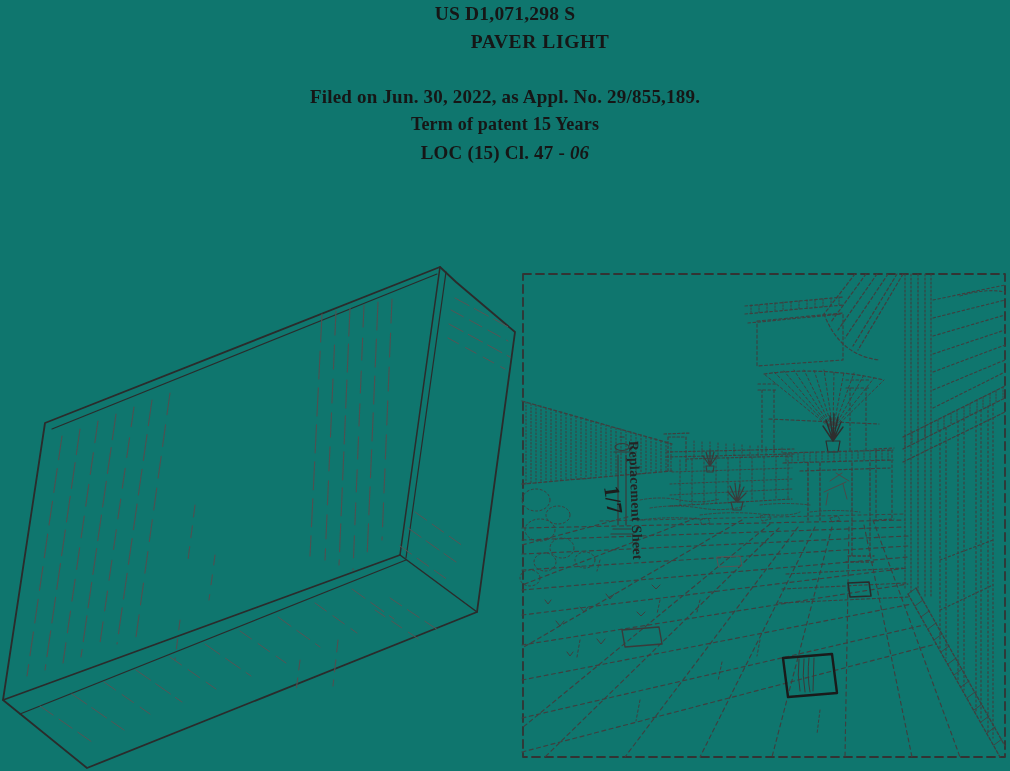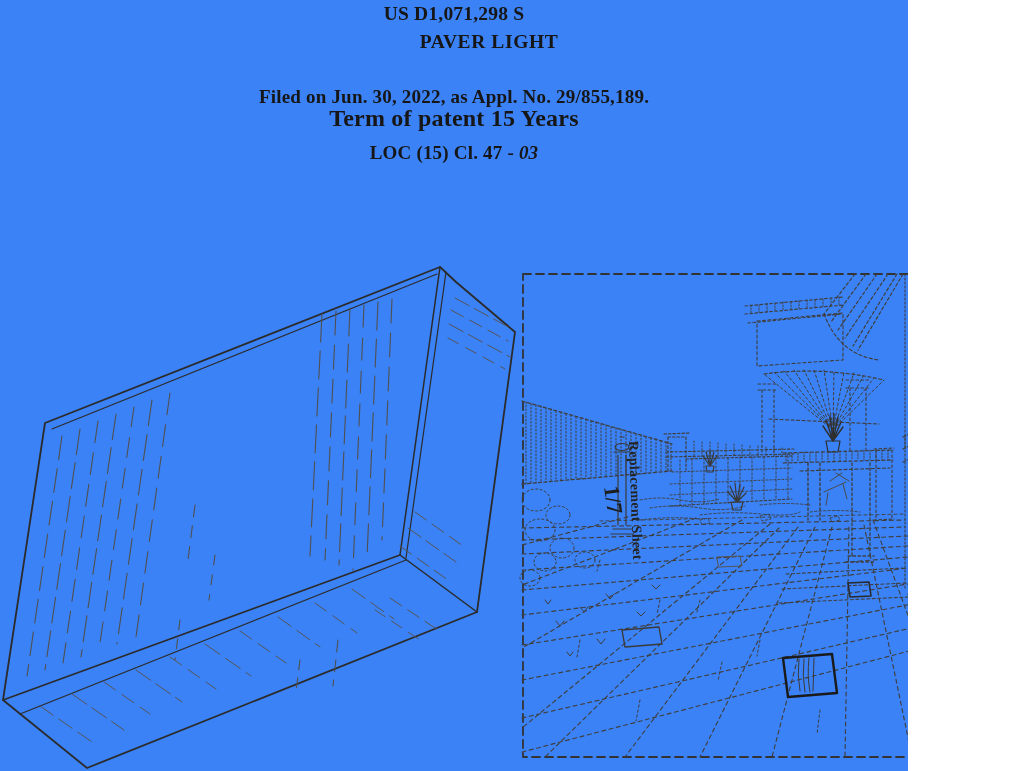--- a/index.html
+++ b/index.html
@@ -1,38 +1,38 @@
 <!DOCTYPE html>
 <html><head>
 <meta charset="utf-8">
 <style>
   html,body{margin:0;padding:0;background:#ffffff;}
-  .page{position:relative;width:908px;height:771px;background:#3b82f6;overflow:hidden;
+  .page{position:relative;width:1010px;height:771px;background:#0f766e;overflow:hidden;
         font-family:"Liberation Serif", serif;}
   .hline{position:absolute;left:0;width:100%;text-align:center;font-weight:bold;color:#161616;
          letter-spacing:.2px;white-space:pre;}
   .h1{top:3px;font-size:19.5px;}
   .h2{top:31px;font-size:19.5px;letter-spacing:.6px;margin-left:35px;}
   .h3{top:86px;font-size:19px;}
-  .h4{top:105px;font-size:24px;}
+  .h4{top:114px;font-size:18px;}
   .h5{top:142px;font-size:19px;}
   .ital{font-style:italic;}
   .fig{position:absolute;}
   svg{display:block;}
 </style>
 </head>
 <body>
 
 <div class="page">
 
   <div class="hline h1">US D1,071,298 S</div>
   <div class="hline h2">PAVER LIGHT</div>
   <div class="hline h3">Filed on Jun. 30, 2022, as Appl. No. 29/855,189.</div>
   <div class="hline h4">Term of patent 15 Years</div>
-  <div class="hline h5"><span>LOC (15) Cl. 47 - </span><span class="ital">03</span></div>
+  <div class="hline h5"><span>LOC (15) Cl. 47 - </span><span class="ital">06</span></div>
 
   <div class="fig" style="left:0;top:258px;">
   <svg width="520" height="513" viewBox="0 258 520 513" fill="none">
 
     <g stroke="#2b2b2b" stroke-width="1.8" stroke-linejoin="round" stroke-linecap="round">
       <path d="M440,267 L456,282 L515,332 L477,612 L87,768 L3,700 L45,423 Z"></path>
       <path d="M440,267 L400,555" stroke-width="1.5"></path>
       <path d="M446,272 L406,558" stroke-width="1.2"></path>
       <path d="M400,555 L477,612" stroke-width="1.5"></path>
       <path d="M3,700 L400,555" stroke-width="1.6"></path>

